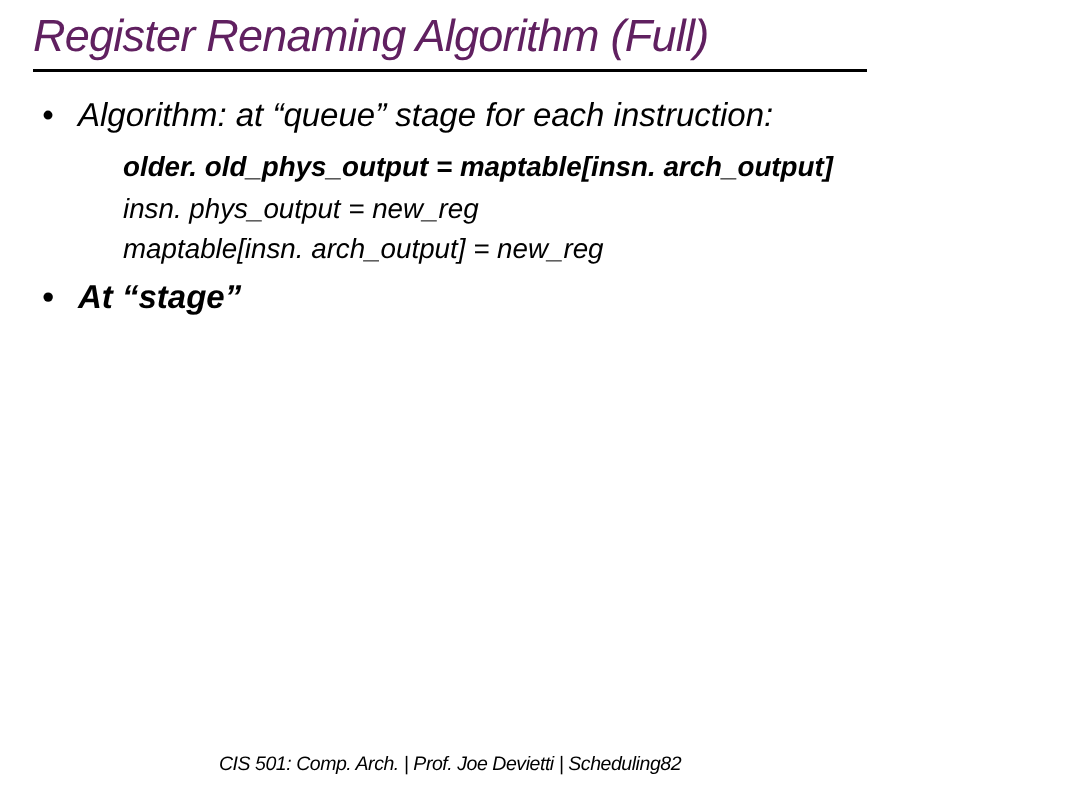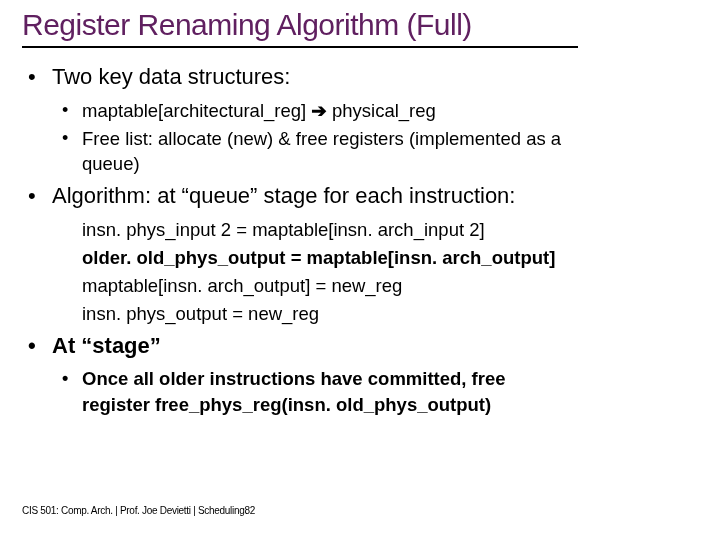--- a/index.html
+++ b/index.html
@@ -11,20 +11,21 @@
     font-family: Verdana, Arial, sans-serif;
     color: #000;
     overflow: hidden;
   }
   .slide {
     box-sizing: border-box;
     width: 600px;
     height: 540px;
     padding: 8px 22px 0 22px;
     position: relative;
+    font-style: italic;
   }
   .title {
     color: #602060;
     font-family: Verdana, Arial, sans-serif;
     font-size: 30px;
     font-weight: normal;
     letter-spacing: -0.5px;
     margin: 0 0 2px 0;
     padding-bottom: 4px;
     border-bottom: 2px solid #000;
@@ -77,61 +78,48 @@
   .arrow {
     font-family: Arial, sans-serif;
     font-weight: bold;
   }
   .bold { font-weight: bold; }
   .footer {
     position: absolute;
     left: 22px;
     right: 22px;
     bottom: 24px;
-    font-size: 10px;
+    font-size: 13px;
     font-family: Verdana, Arial, sans-serif;
     display: flex;
-    justify-content: flex-start;
+    justify-content: center;
     letter-spacing: -0.3px;
   }
 </style>
 </head>
 <body>
 
 <div class="slide">
 
   <h1 class="title">Register Renaming Algorithm (Full)</h1>
 
   <ul class="level0">
 
-    <li>
-      <span>Two key data structures:</span>
-      <ul class="level1">
-        <li>
-          <span>maptable[architectural_reg]  </span><span class="arrow">➔</span><span>  physical_reg</span>
-        </li>
-        <li>Free list: allocate (new) &amp; free registers (implemented as a queue)</li>
-      </ul>
-    </li>
 
     <li>
       <span>Algorithm: at “queue” stage for each instruction:</span>
       <ul class="level1 nobullet">
-        <li>insn. phys_input 2 = maptable[insn. arch_input 2]</li>
         <li class="bold">older. old_phys_output = maptable[insn. arch_output]</li>
+        <li>insn. phys_output = new_reg</li>
         <li>maptable[insn. arch_output] = new_reg</li>
-        <li>insn. phys_output = new_reg</li>
       </ul>
     </li>
 
     <li class="bold">
       <span>At “stage”</span>
-      <ul class="level1">
-        <li class="bold">Once all older instructions have committed, free register free_phys_reg(insn. old_phys_output)</li>
-      </ul>
     </li>
 
   </ul>
 
   <div class="footer">
     <span>CIS 501: Comp. Arch.  |  Prof. Joe Devietti  |  Scheduling</span>
     <span>82</span>
   </div>
 
 </div>

